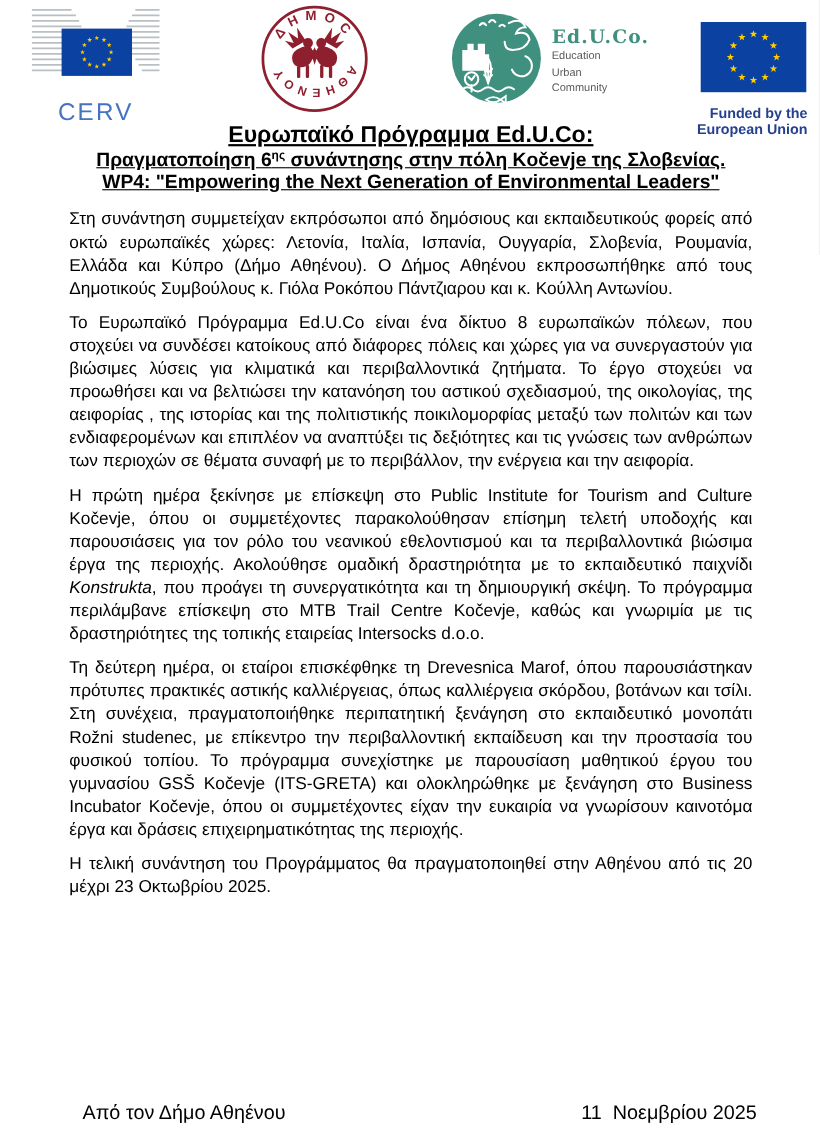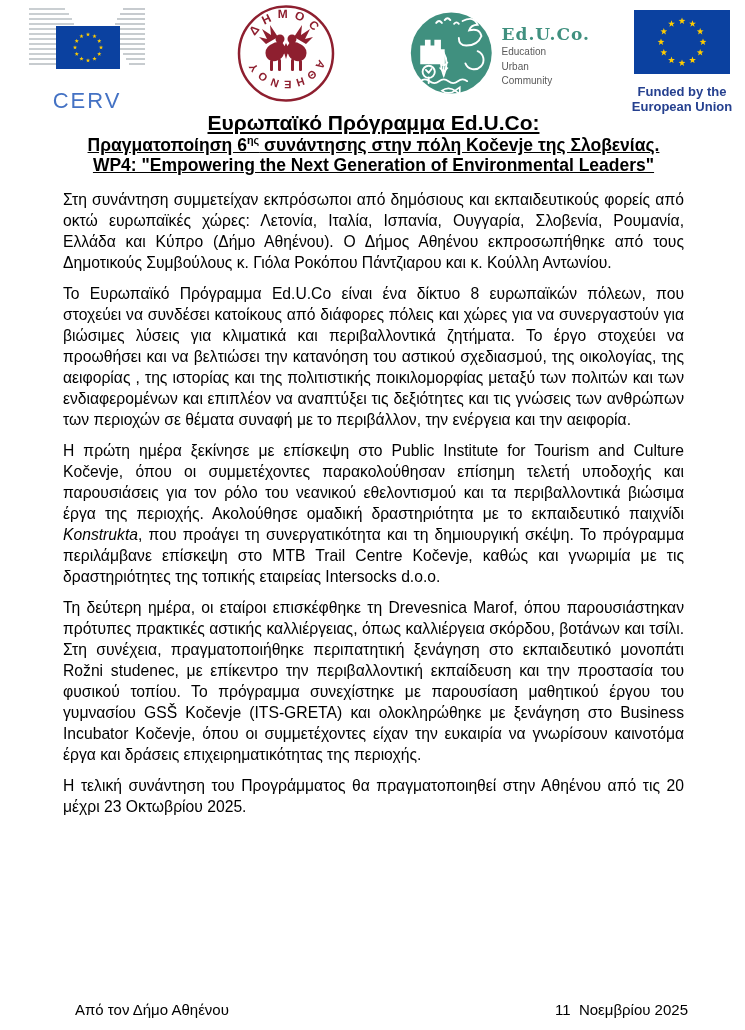--- a/index.html
+++ b/index.html
@@ -12,40 +12,40 @@
   .logo-strip{position:absolute;top:0;left:0;right:0;height:110px;}
   .logo{position:absolute;}
   .logo-cerv{left:26px;top:6px;width:122px;text-align:center;}
   .cerv-label{margin-top:6px;font-size:22px;letter-spacing:2px;color:var(--cerv-blue);}
   .logo-mun{left:236px;top:1px;width:100px;height:105px;}
   .logo-educo{left:408px;top:4px;width:182px;display:flex;align-items:flex-start;}
   .educo-text{margin-left:7px;padding-top:20px;}
   .educo-word{font-family:"DejaVu Serif",serif;font-weight:bold;font-size:17px;letter-spacing:1px;color:var(--educo-teal);}
   .educo-sub{font-size:10px;line-height:13.5px;color:var(--educo-gray);margin-top:1px;}
   .educo-sub:first-of-type{margin-top:7px;}
-  .logo-eu{left:630px;top:10px;width:104px;text-align:center;}
+  .logo-eu{left:630px;top:20px;width:104px;text-align:right;}
   .eu-caption{margin-top:6px;font-size:13px;line-height:15px;font-weight:bold;color:var(--eu-caption-blue);}
   
   .title-block{position:absolute;top:111px;left:40px;right:38px;text-align:center;font-weight:bold;}
   .title-line{text-decoration:underline;}
   .t1{font-size:21px;line-height:24px;}
   .t2{font-size:17.5px;line-height:20px;}
   .title-block sup{font-size:62%;line-height:0;}
   
   .body-block{
     position:absolute;top:189px;left:63px;width:621px;
     font-size:15.7px;line-height:21px;text-align:justify;
   }
   .body-block p{margin:0 0 10px 0;}
   .body-block sup{font-size:62%;line-height:0;}
   .it{font-style:italic;}
   
   .footer{
     position:absolute;top:1001px;left:75px;right:57px;
-    display:flex;justify-content:space-between;font-size:15px;
+    display:flex;justify-content:space-between;font-size:18px;
   }
   svg text{font-family:"Liberation Sans",sans-serif;}
 </style>
 </head>
 <body>
 
 <div class="page">
 
   <header class="logo-strip">
 

